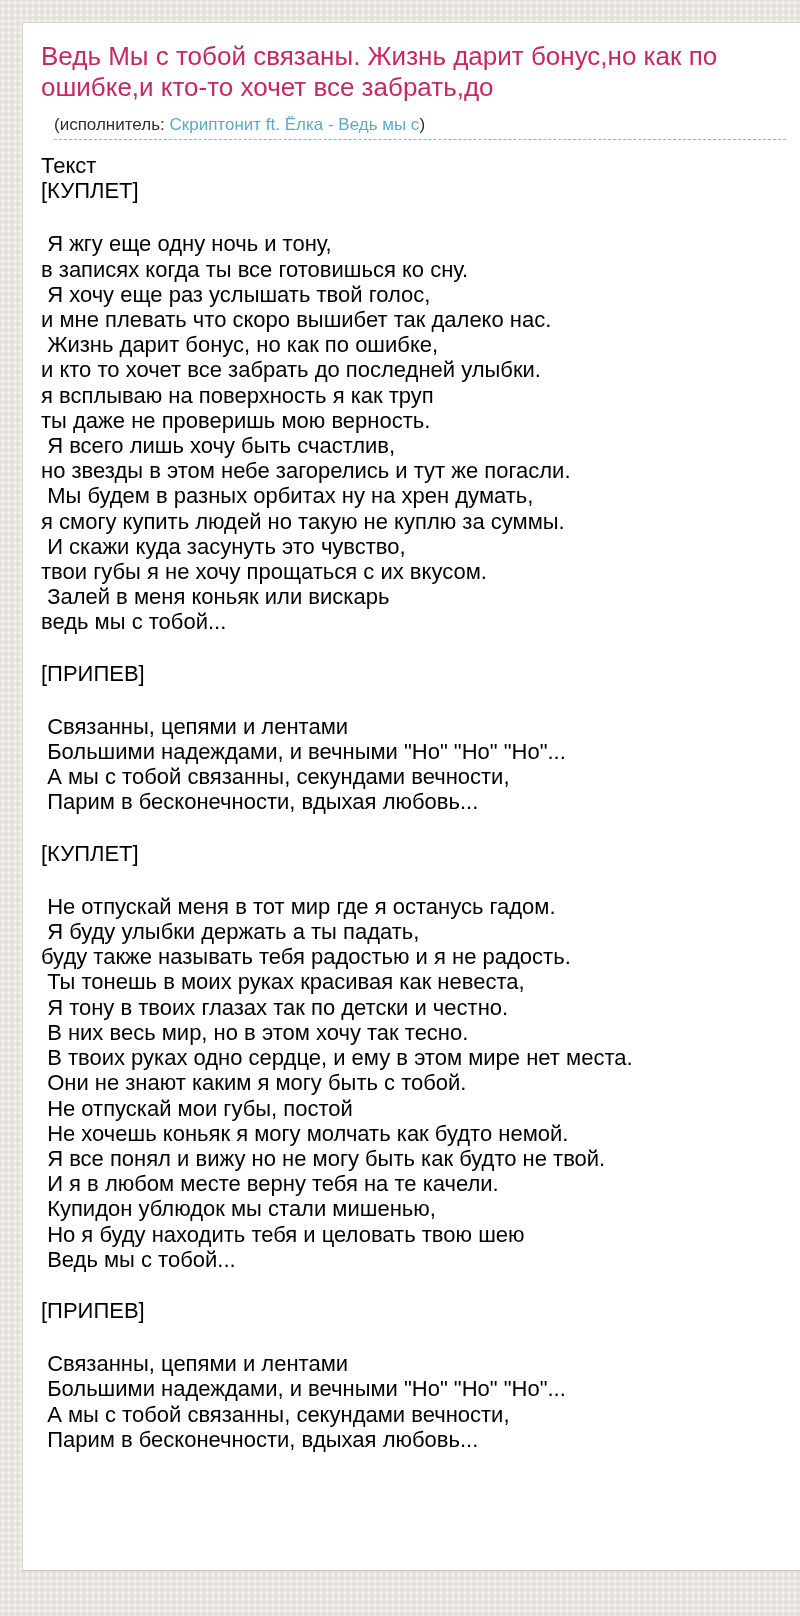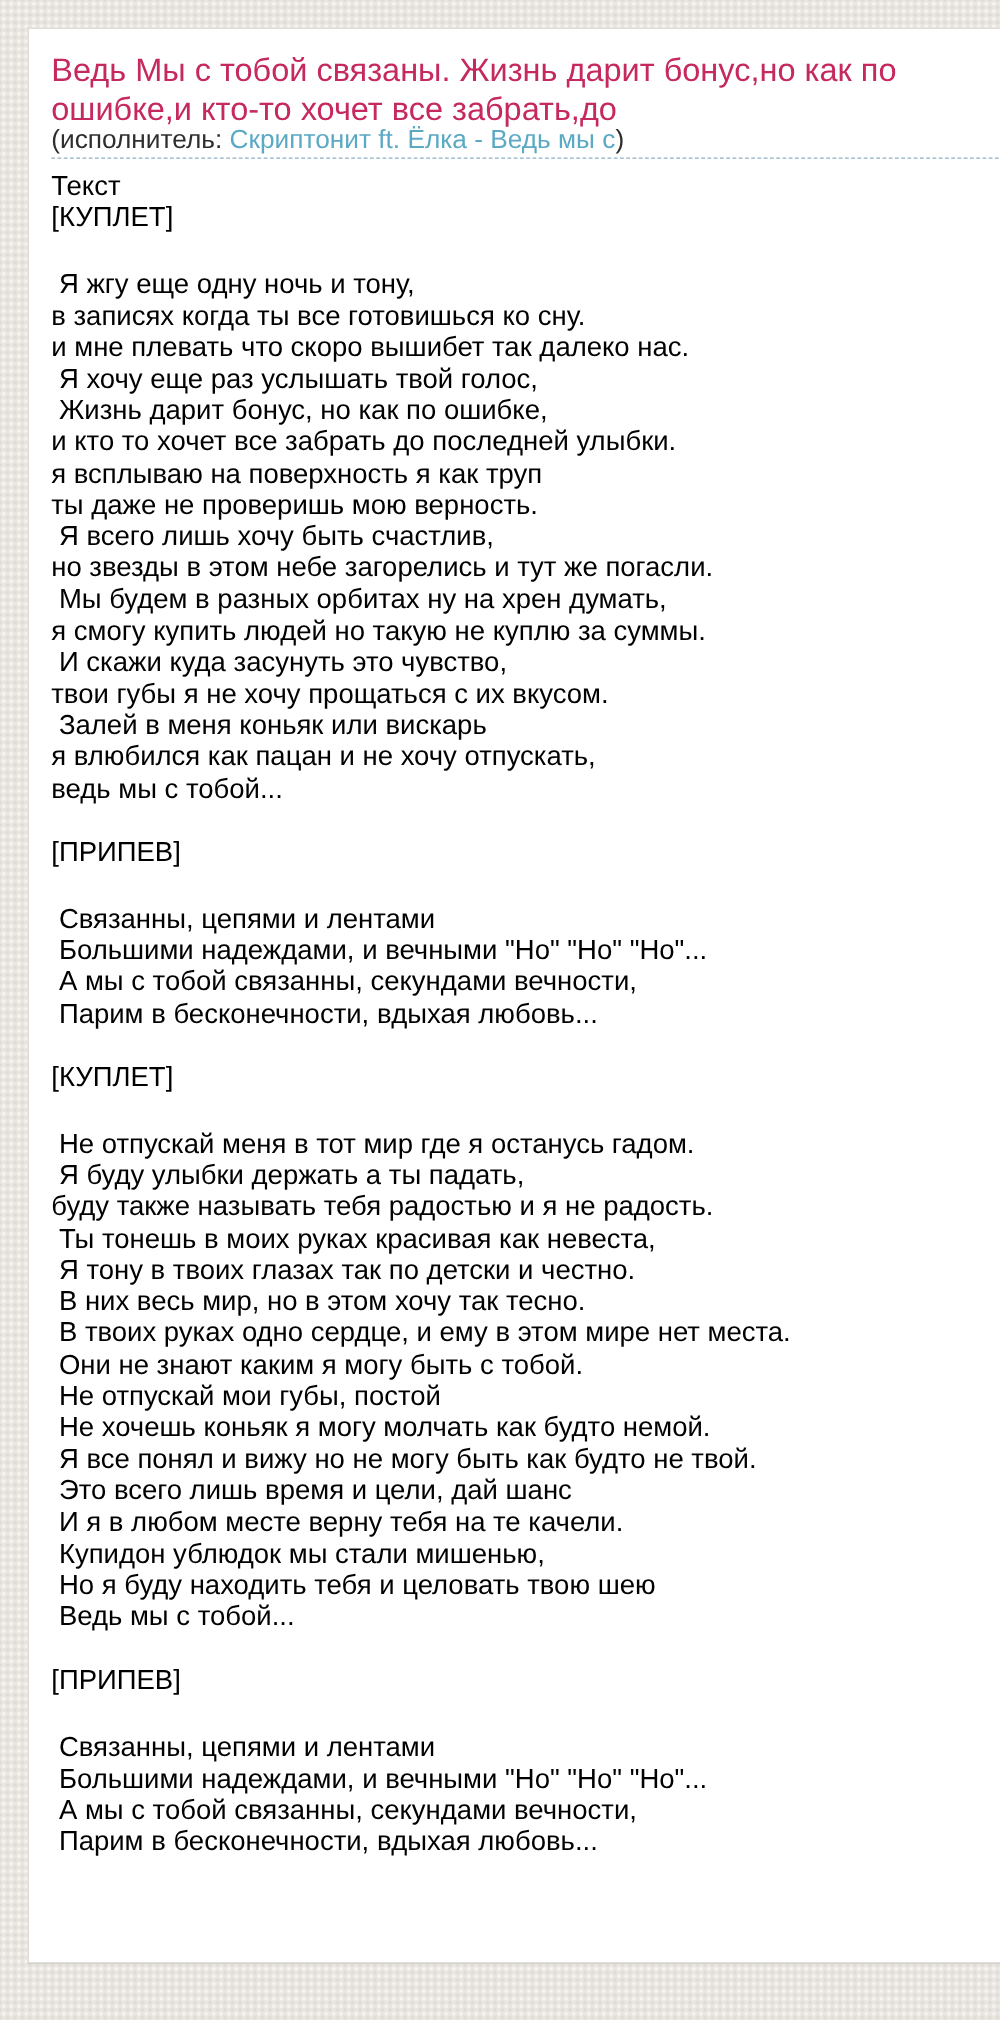--- a/index.html
+++ b/index.html
@@ -33,22 +33,22 @@
     min-height: 1549px;
   }
   .title {
     margin: 4px 0 0 0;
     font-size: 26px;
     line-height: 31px;
     font-weight: 400;
     color: #c5295f;
   }
   .artist-line {
-    margin: 0;
-    font-size: 21px;
+    margin: 13px;
+    font-size: 17px;
     line-height: 18px;
     color: #2e2e2e;
     border-bottom: 1px dashed #8fb0c6;
     padding-bottom: 5px;
   }
   .artist-line a {
     color: #5ca9c4;
     text-decoration: none;
     cursor: pointer;
   }
@@ -75,34 +75,33 @@
   <div class="artist-line" style="border-bottom-color: rgb(143, 176, 198);">
     <span>(исполнитель: </span><a href="#" style="color: rgb(92, 169, 196);">Скриптонит ft. Ёлка - Ведь мы с</a><span>)</span>
   </div>
   <div class="lyrics">
     <div class="lyrics-label">Текст</div>
     <div>
         <div class="section-header first">[КУПЛЕТ]</div>
         <div class="stanza">
           <div class="lyric-line"> Я жгу еще одну ночь и тону,</div>
           <div class="lyric-line">в записях когда ты все готовишься ко сну.</div>
+          <div class="lyric-line"> Я хочу еще раз услышать твой голос,</div>
           <div class="lyric-line">и мне плевать что скоро вышибет так далеко нас.</div>
-          <div class="lyric-line"> Я хочу еще раз услышать твой голос,</div>
           <div class="lyric-line"> Жизнь дарит бонус, но как по ошибке,</div>
           <div class="lyric-line">и кто то хочет все забрать до последней улыбки.</div>
           <div class="lyric-line">я всплываю на поверхность я как труп</div>
           <div class="lyric-line">ты даже не проверишь мою верность.</div>
           <div class="lyric-line"> Я всего лишь хочу быть счастлив,</div>
           <div class="lyric-line">но звезды в этом небе загорелись и тут же погасли.</div>
           <div class="lyric-line"> Мы будем в разных орбитах ну на хрен думать,</div>
           <div class="lyric-line">я смогу купить людей но такую не куплю за суммы.</div>
           <div class="lyric-line"> И скажи куда засунуть это чувство,</div>
           <div class="lyric-line">твои губы я не хочу прощаться с их вкусом.</div>
           <div class="lyric-line"> Залей в меня коньяк или вискарь</div>
-          <div class="lyric-line">я влюбился как пацан и не хочу отпускать,</div>
           <div class="lyric-line">ведь мы с тобой...</div>
         </div>
         <div class="section-header">[ПРИПЕВ]</div>
         <div class="stanza">
           <div class="lyric-line"> Связанны, цепями и лентами</div>
           <div class="lyric-line"> Большими надеждами, и вечными "Но" "Но" "Но"...</div>
           <div class="lyric-line"> А мы с тобой связанны, секундами вечности,</div>
           <div class="lyric-line"> Парим в бесконечности, вдыхая любовь...</div>
         </div>
         <div class="section-header">[КУПЛЕТ]</div>
@@ -111,21 +110,20 @@
           <div class="lyric-line"> Я буду улыбки держать а ты падать,</div>
           <div class="lyric-line">буду также называть тебя радостью и я не радость.</div>
           <div class="lyric-line"> Ты тонешь в моих руках красивая как невеста,</div>
           <div class="lyric-line"> Я тону в твоих глазах так по детски и честно.</div>
           <div class="lyric-line"> В них весь мир, но в этом хочу так тесно.</div>
           <div class="lyric-line"> В твоих руках одно сердце, и ему в этом мире нет места.</div>
           <div class="lyric-line"> Они не знают каким я могу быть с тобой.</div>
           <div class="lyric-line"> Не отпускай мои губы, постой</div>
           <div class="lyric-line"> Не хочешь коньяк я могу молчать как будто немой.</div>
           <div class="lyric-line"> Я все понял и вижу но не могу быть как будто не твой.</div>
-          <div class="lyric-line"> Это всего лишь время и цели, дай шанс</div>
           <div class="lyric-line"> И я в любом месте верну тебя на те качели.</div>
           <div class="lyric-line"> Купидон ублюдок мы стали мишенью,</div>
           <div class="lyric-line"> Но я буду находить тебя и целовать твою шею</div>
           <div class="lyric-line"> Ведь мы с тобой...</div>
         </div>
         <div class="section-header">[ПРИПЕВ]</div>
         <div class="stanza">
           <div class="lyric-line"> Связанны, цепями и лентами</div>
           <div class="lyric-line"> Большими надеждами, и вечными "Но" "Но" "Но"...</div>
           <div class="lyric-line"> А мы с тобой связанны, секундами вечности,</div>

